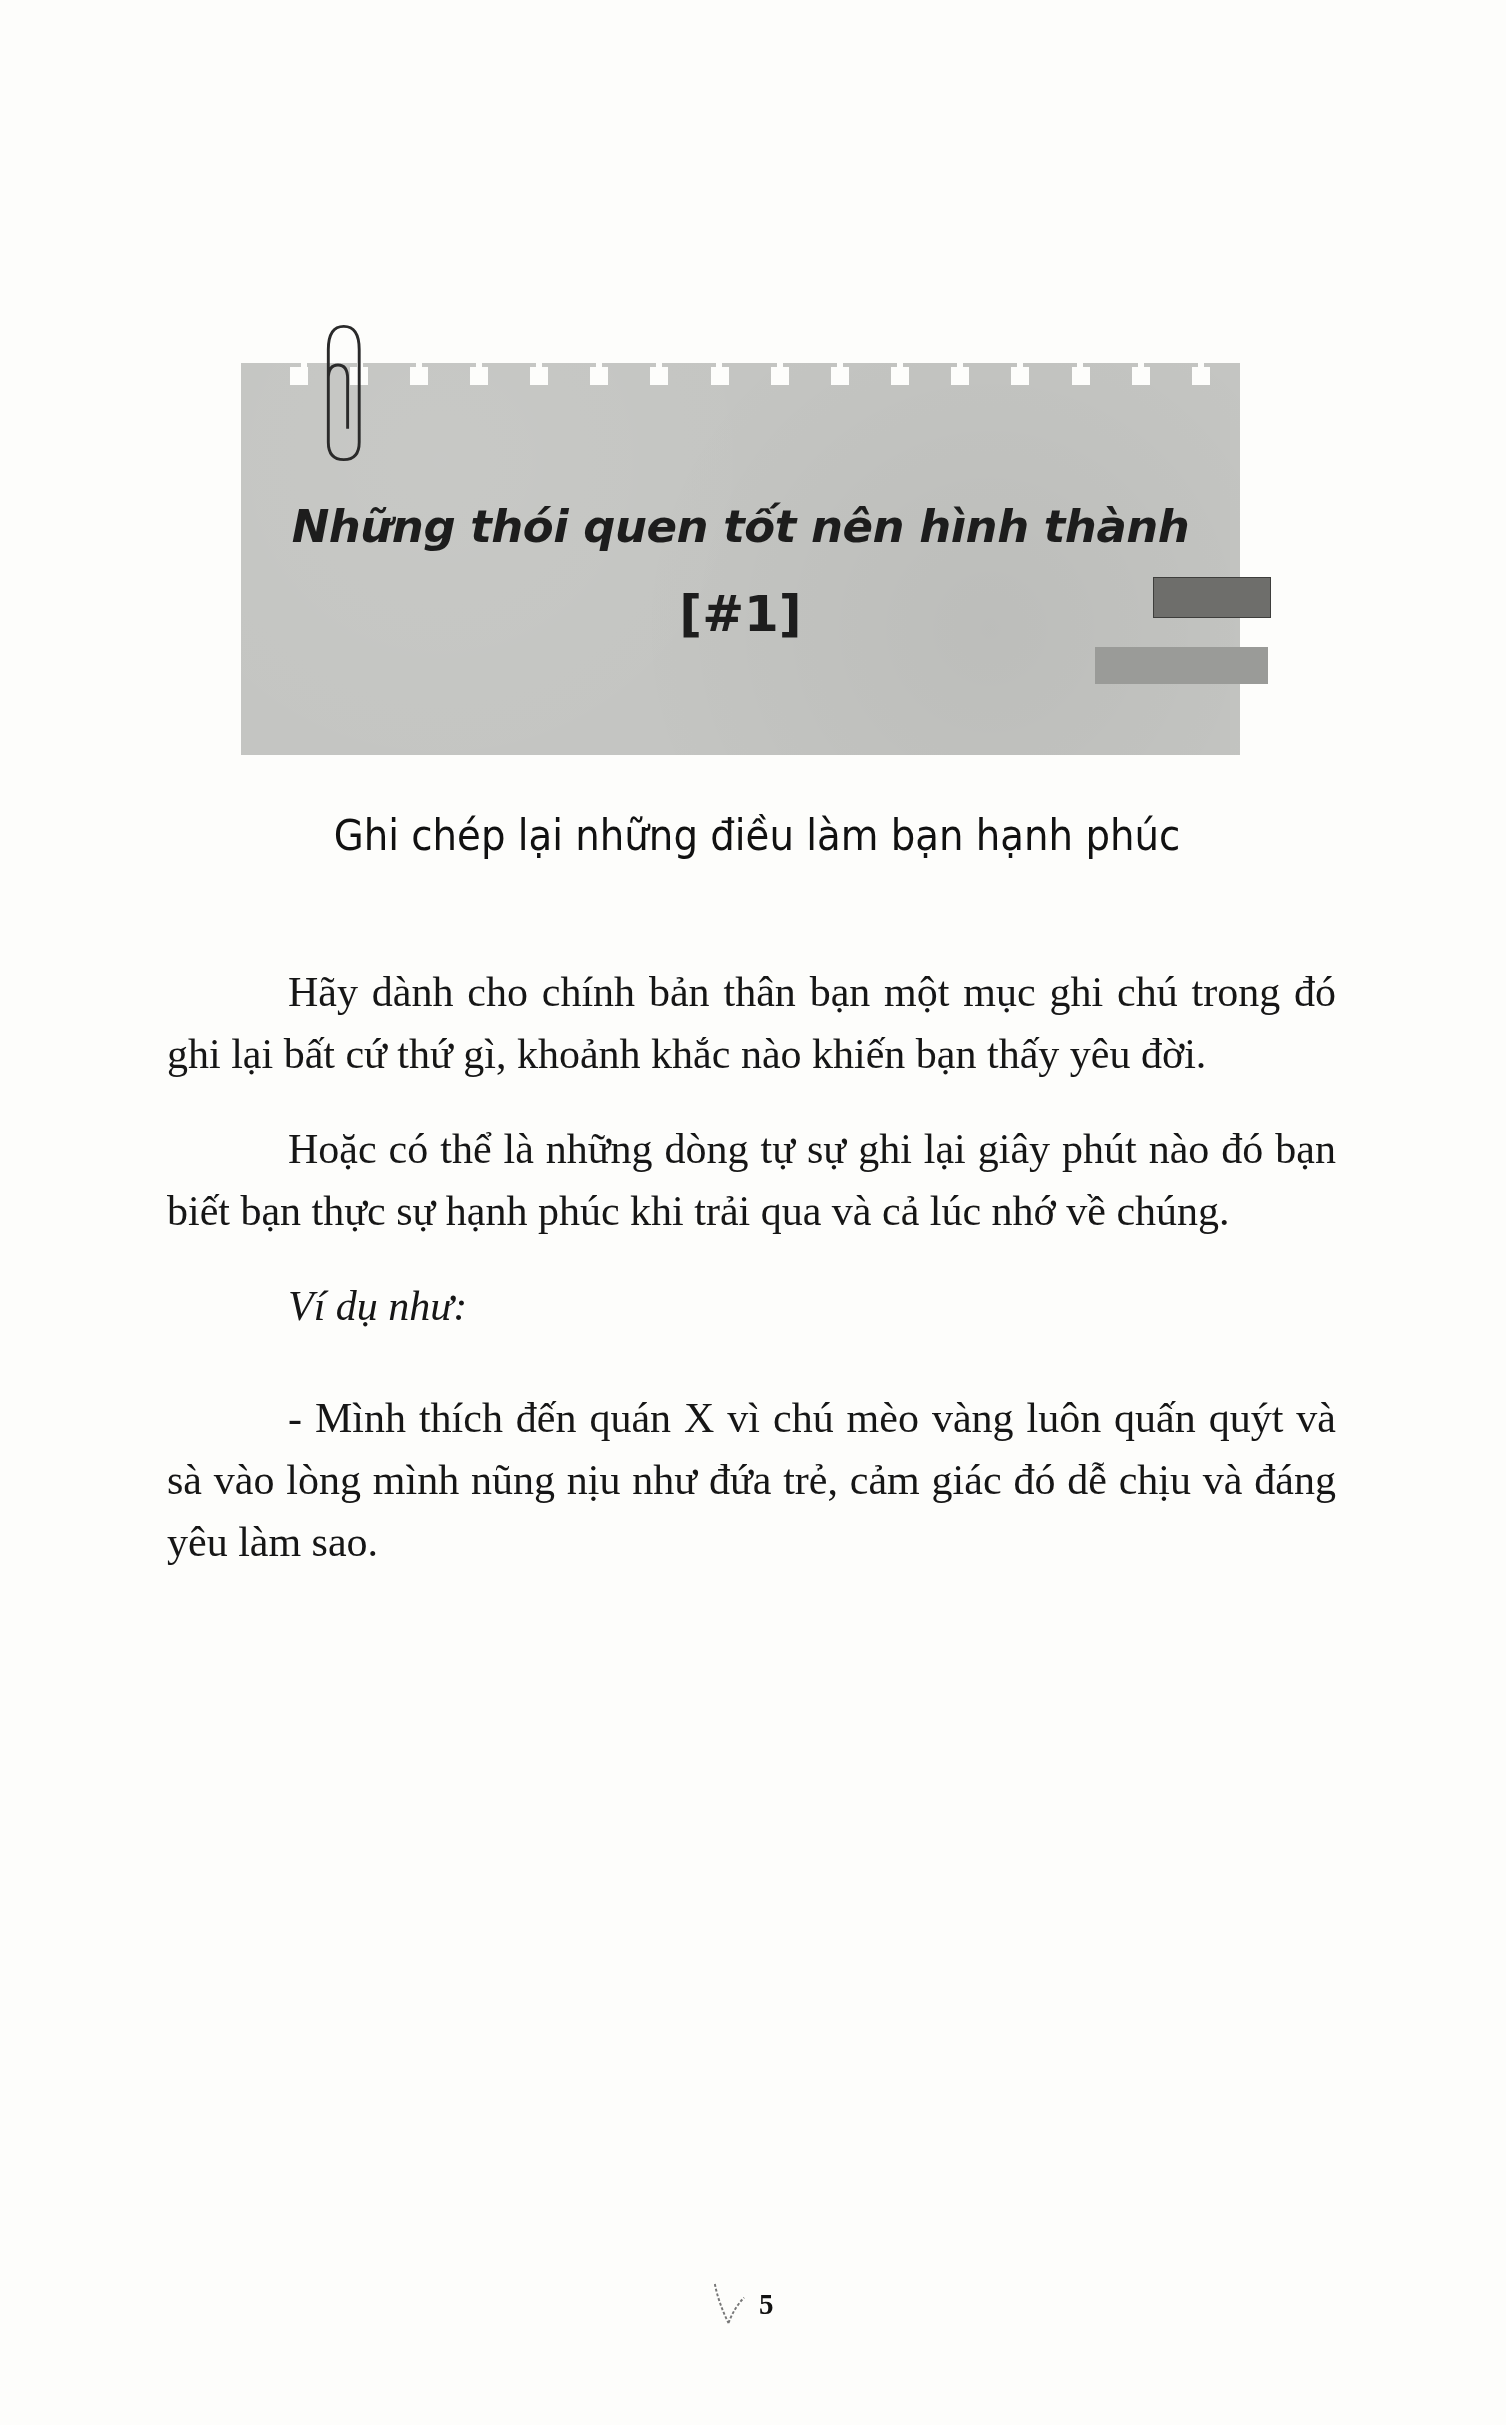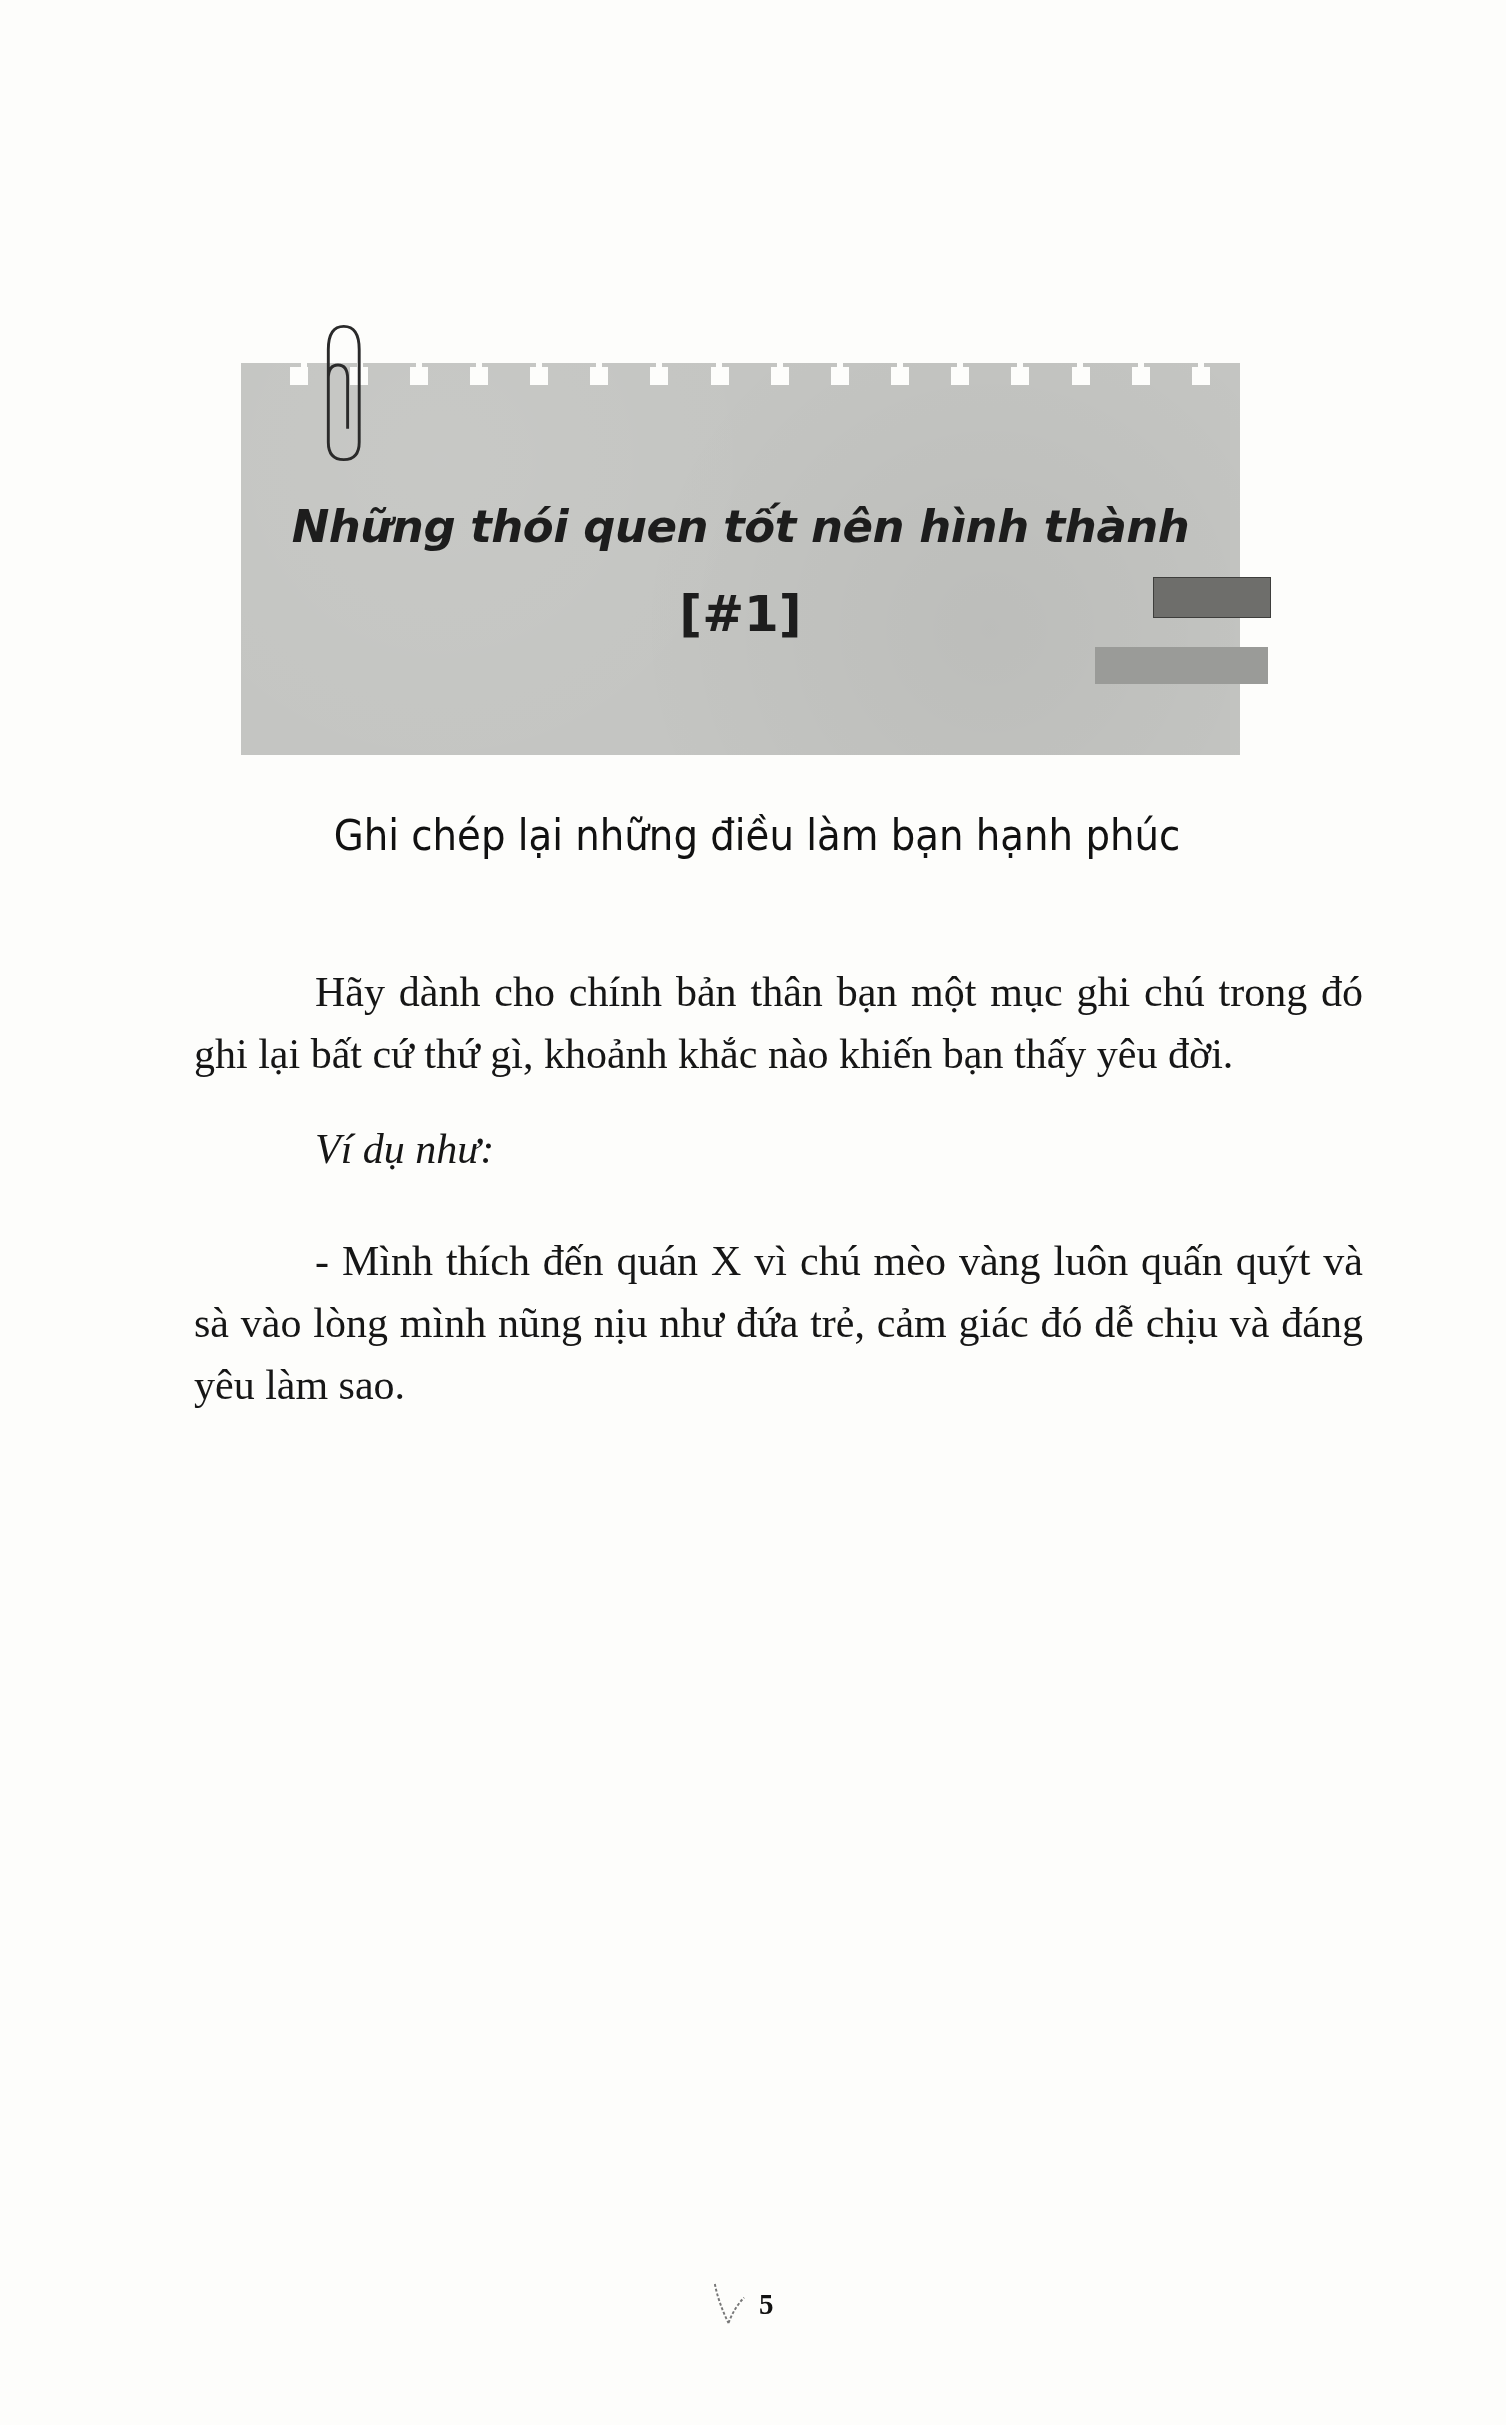--- a/index.html
+++ b/index.html
@@ -73,21 +73,20 @@
     font-size: 43px;
     color: #111;
     transform: scaleX(0.9);
   }
   .body-text {
     position: absolute; left: 167px; top: 961px; width: 1169px;
     font-size: 42px;
     line-height: 62px;
     text-align: justify;
     color: #161616;
-    margin-left: 27px;
   }
   .body-text p { margin: 0 0 33px 0; text-indent: 121px; }
   .body-text p.example-label { margin-bottom: 50px; font-style: italic; }
   .footer {
     position: absolute; left: 699px; top: 2280px; width: 136px; height: 58px;
   }
   .leaf-icon { position: absolute; left: 9.7px; top: 0px; width: 39px; height: 49px; }
   .page-number {
     position: absolute; left: 60px; top: 7.8px;
     font-family: "Liberation Serif", serif;
@@ -142,20 +141,21 @@
   <path d="M20 110 L20 30 Q20 6 36 6 Q52 6 52 30 L52 126 Q52 144 36 144 Q20 144 20 126 L20 60 Q20 46 30 46 Q40 46 40 60 L40 112" fill="none" stroke="#2a2a2a" stroke-width="3"></path>
 </svg>
 
 <div class="note-title">Những thói quen tốt nên hình thành</div>
 <div class="note-number">[#1]</div>
 
 <div class="subtitle">Ghi chép lại những điều làm bạn hạnh phúc</div>
 
 <div class="body-text">
   <p>Hãy dành cho chính bản thân bạn một mục ghi chú trong đó ghi lại bất cứ thứ gì, khoảnh khắc nào khiến bạn thấy yêu đời.</p>
+  <p>Hoặc có thể là những dòng tự sự ghi lại giây phút nào đó bạn biết bạn thực sự hạnh phúc khi trải qua và cả lúc nhớ về chúng.</p>
   <p class="example-label">Ví dụ như:</p>
   <p>- Mình thích đến quán X vì chú mèo vàng luôn quấn quýt và sà vào lòng mình nũng nịu như đứa trẻ, cảm giác đó dễ chịu và đáng yêu làm sao.</p>
 </div>
 
 <div class="footer">
   <svg class="leaf-icon" viewBox="0 0 40 50">
     <path d="M6 4 Q10 24 20 44 M20 44 Q26 28 36 18" fill="none" stroke="#777" stroke-width="2" stroke-dasharray="3 2"></path>
   </svg>
   <span class="page-number">5</span>
 </div>

